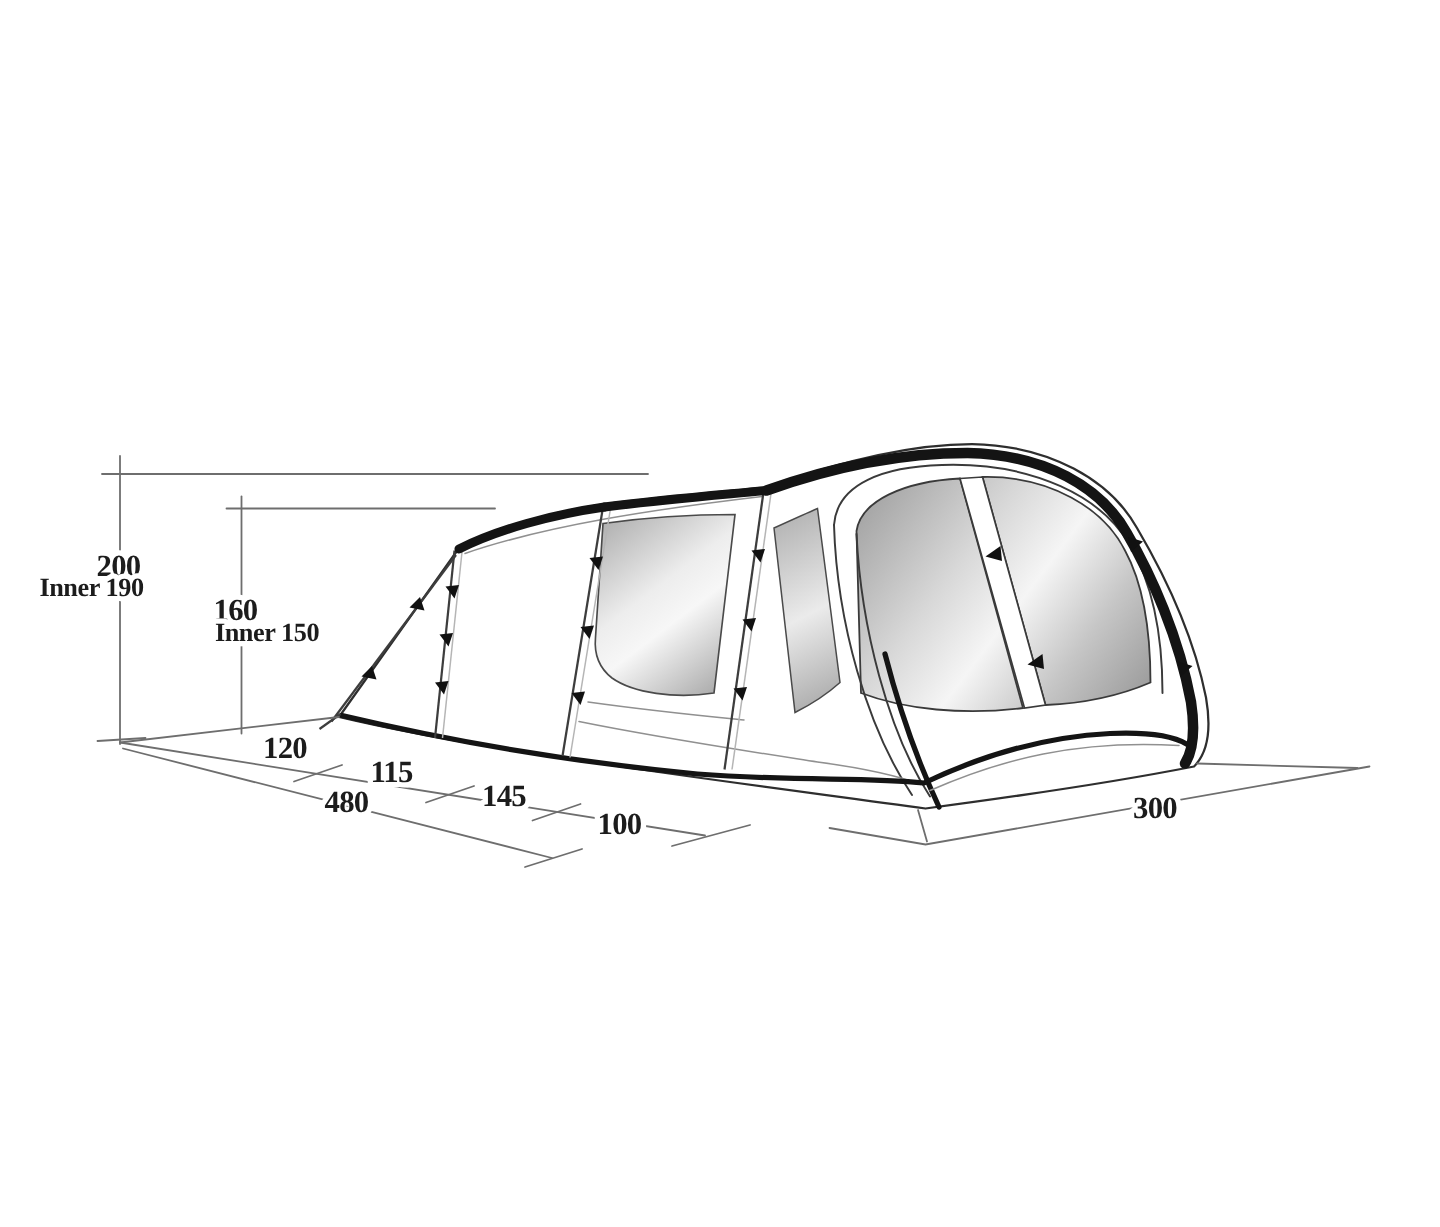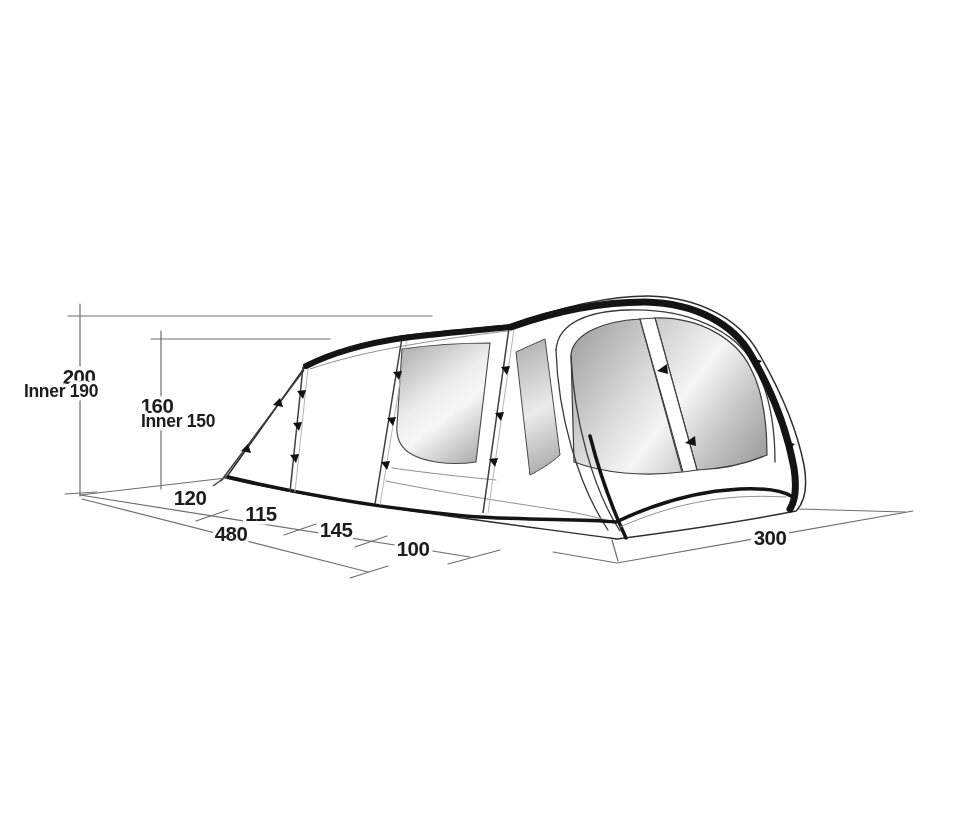--- a/index.html
+++ b/index.html
@@ -2,21 +2,21 @@
 <html><head>
 <meta charset="utf-8">
 <style>
   html, body { margin: 0; padding: 0; background: #ffffff; }
   .stage {
     position: relative;
     width: 960px;
     height: 818px;
     background: #ffffff;
     overflow: hidden;
-    font-family: Liberation Sans, sans-serif;
+    font-family: Liberation Serif, serif;
   }
   svg { display: block; }
   .dim-line {
     stroke: #6e6e6e;
     stroke-width: 1.2;
     fill: none;
     stroke-linecap: round;
   }
   .outline {
     stroke: #2e2e2e;

